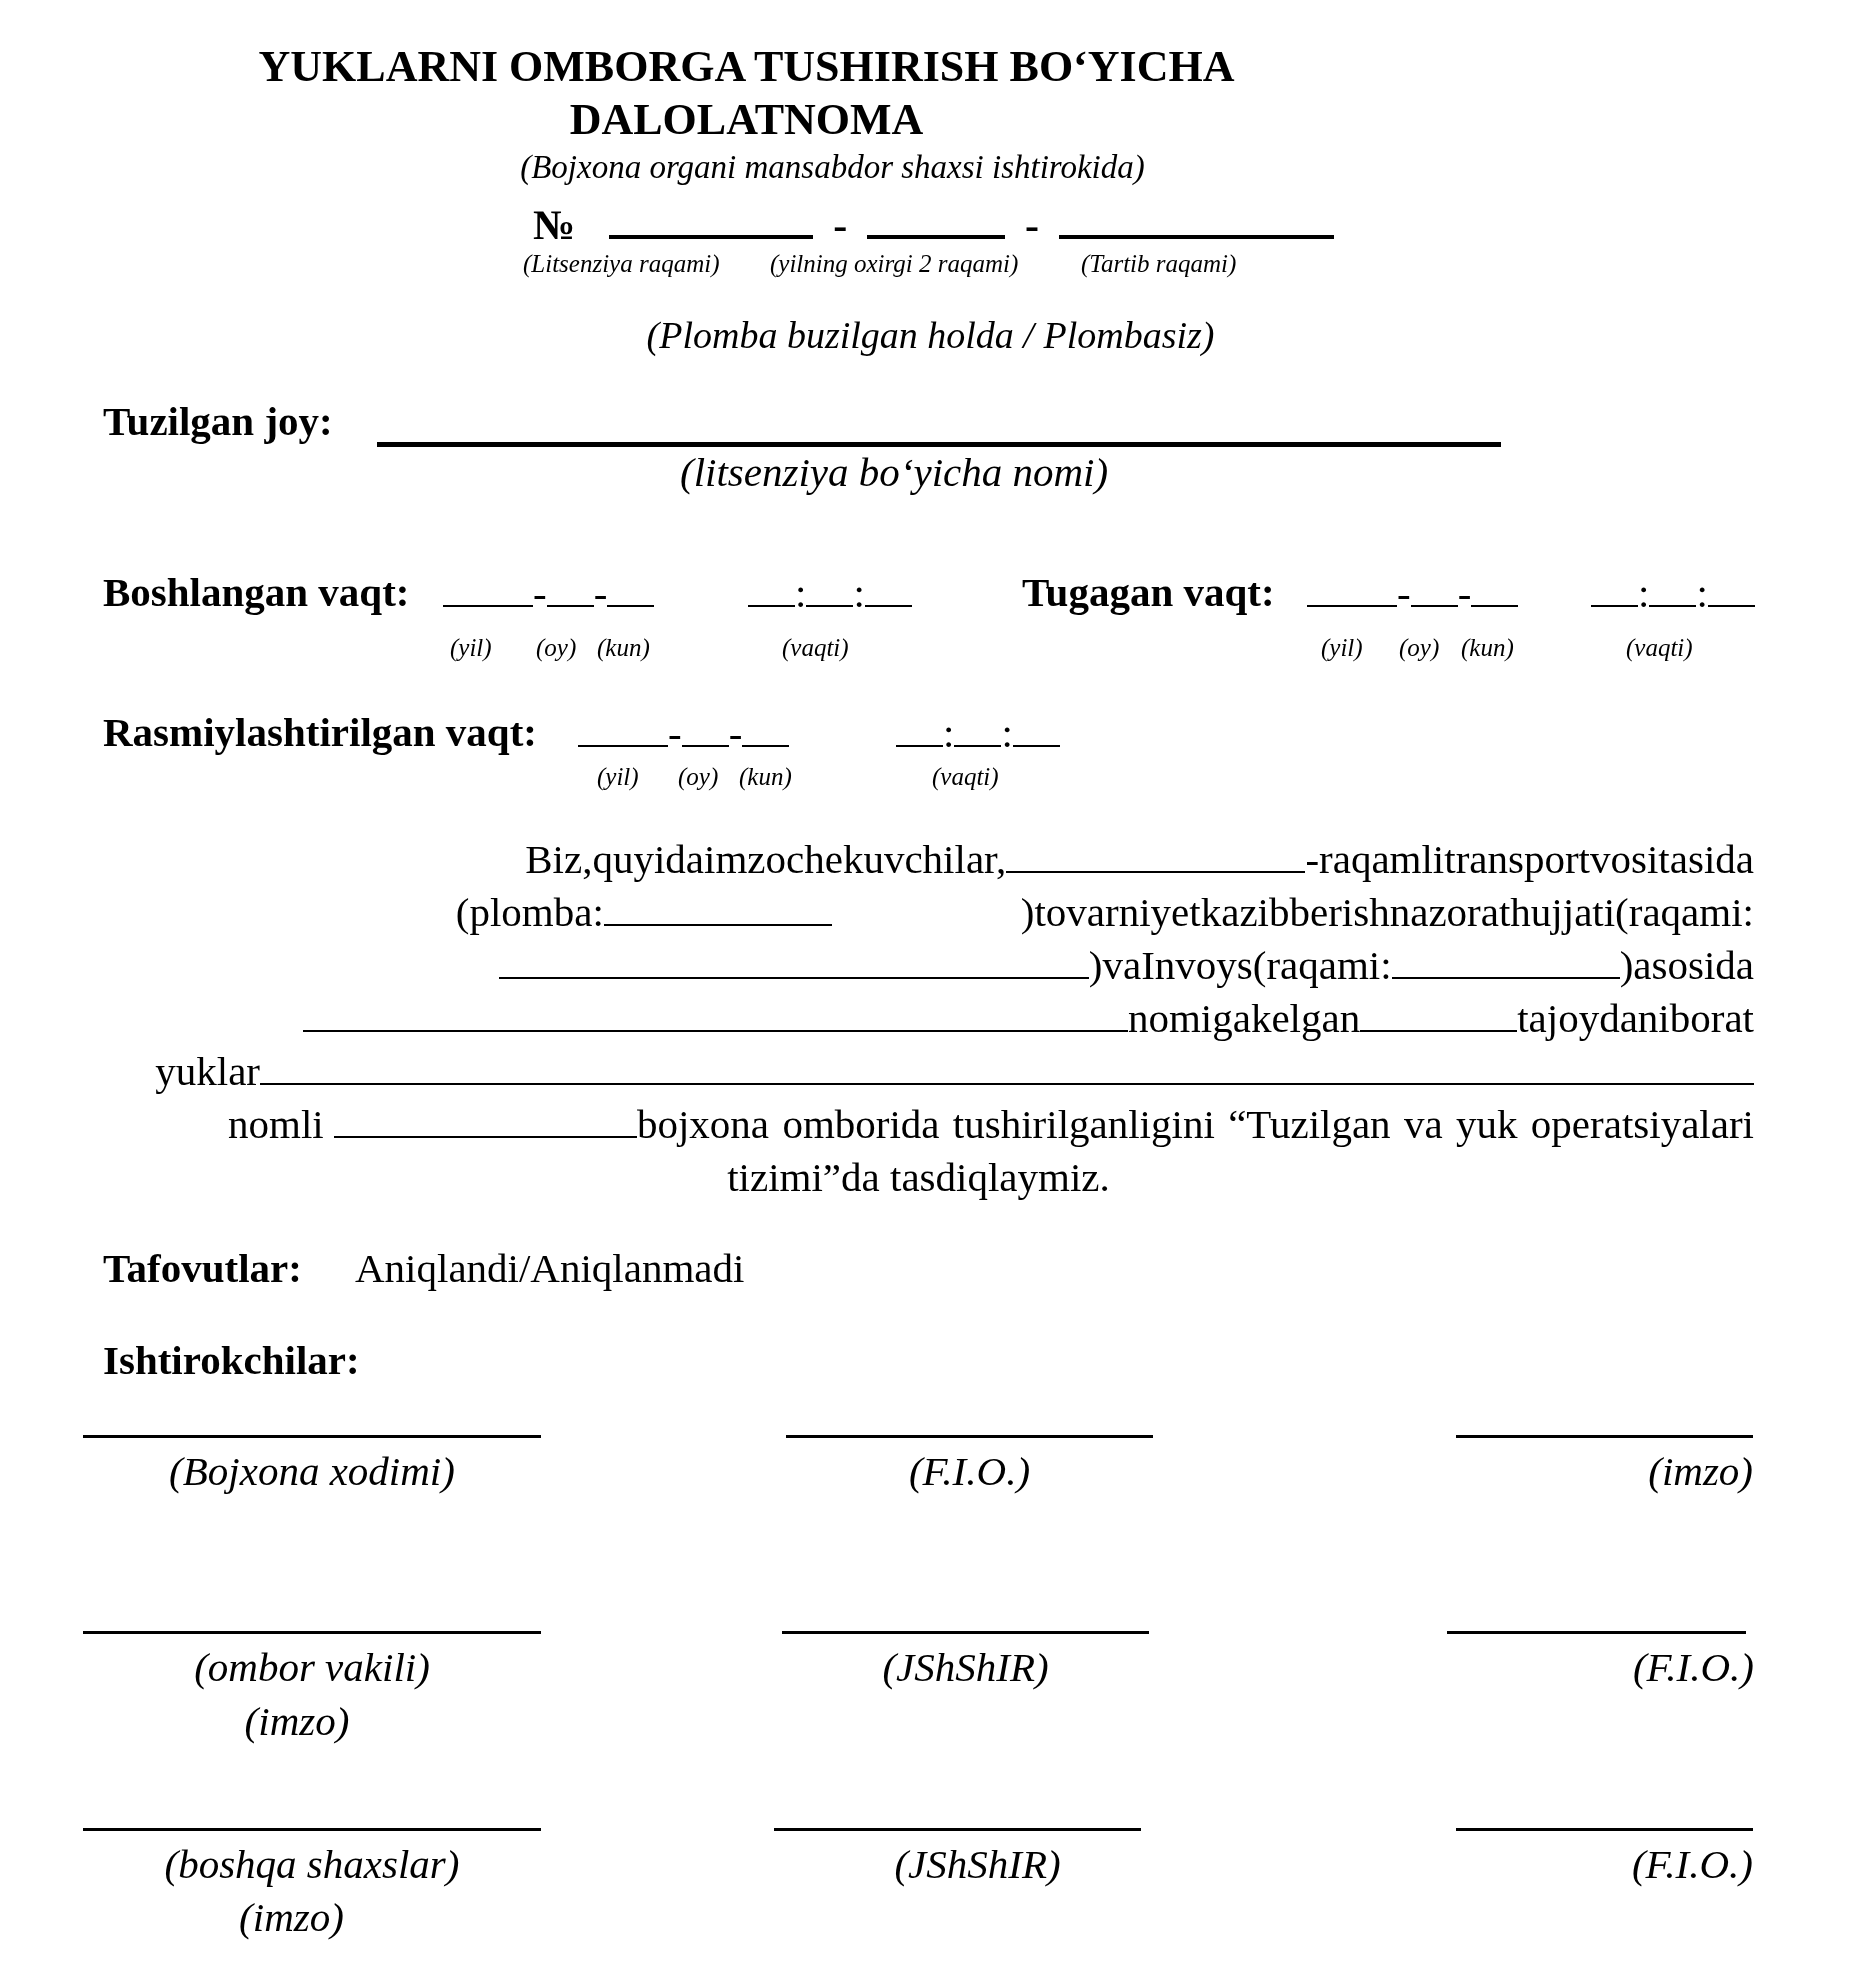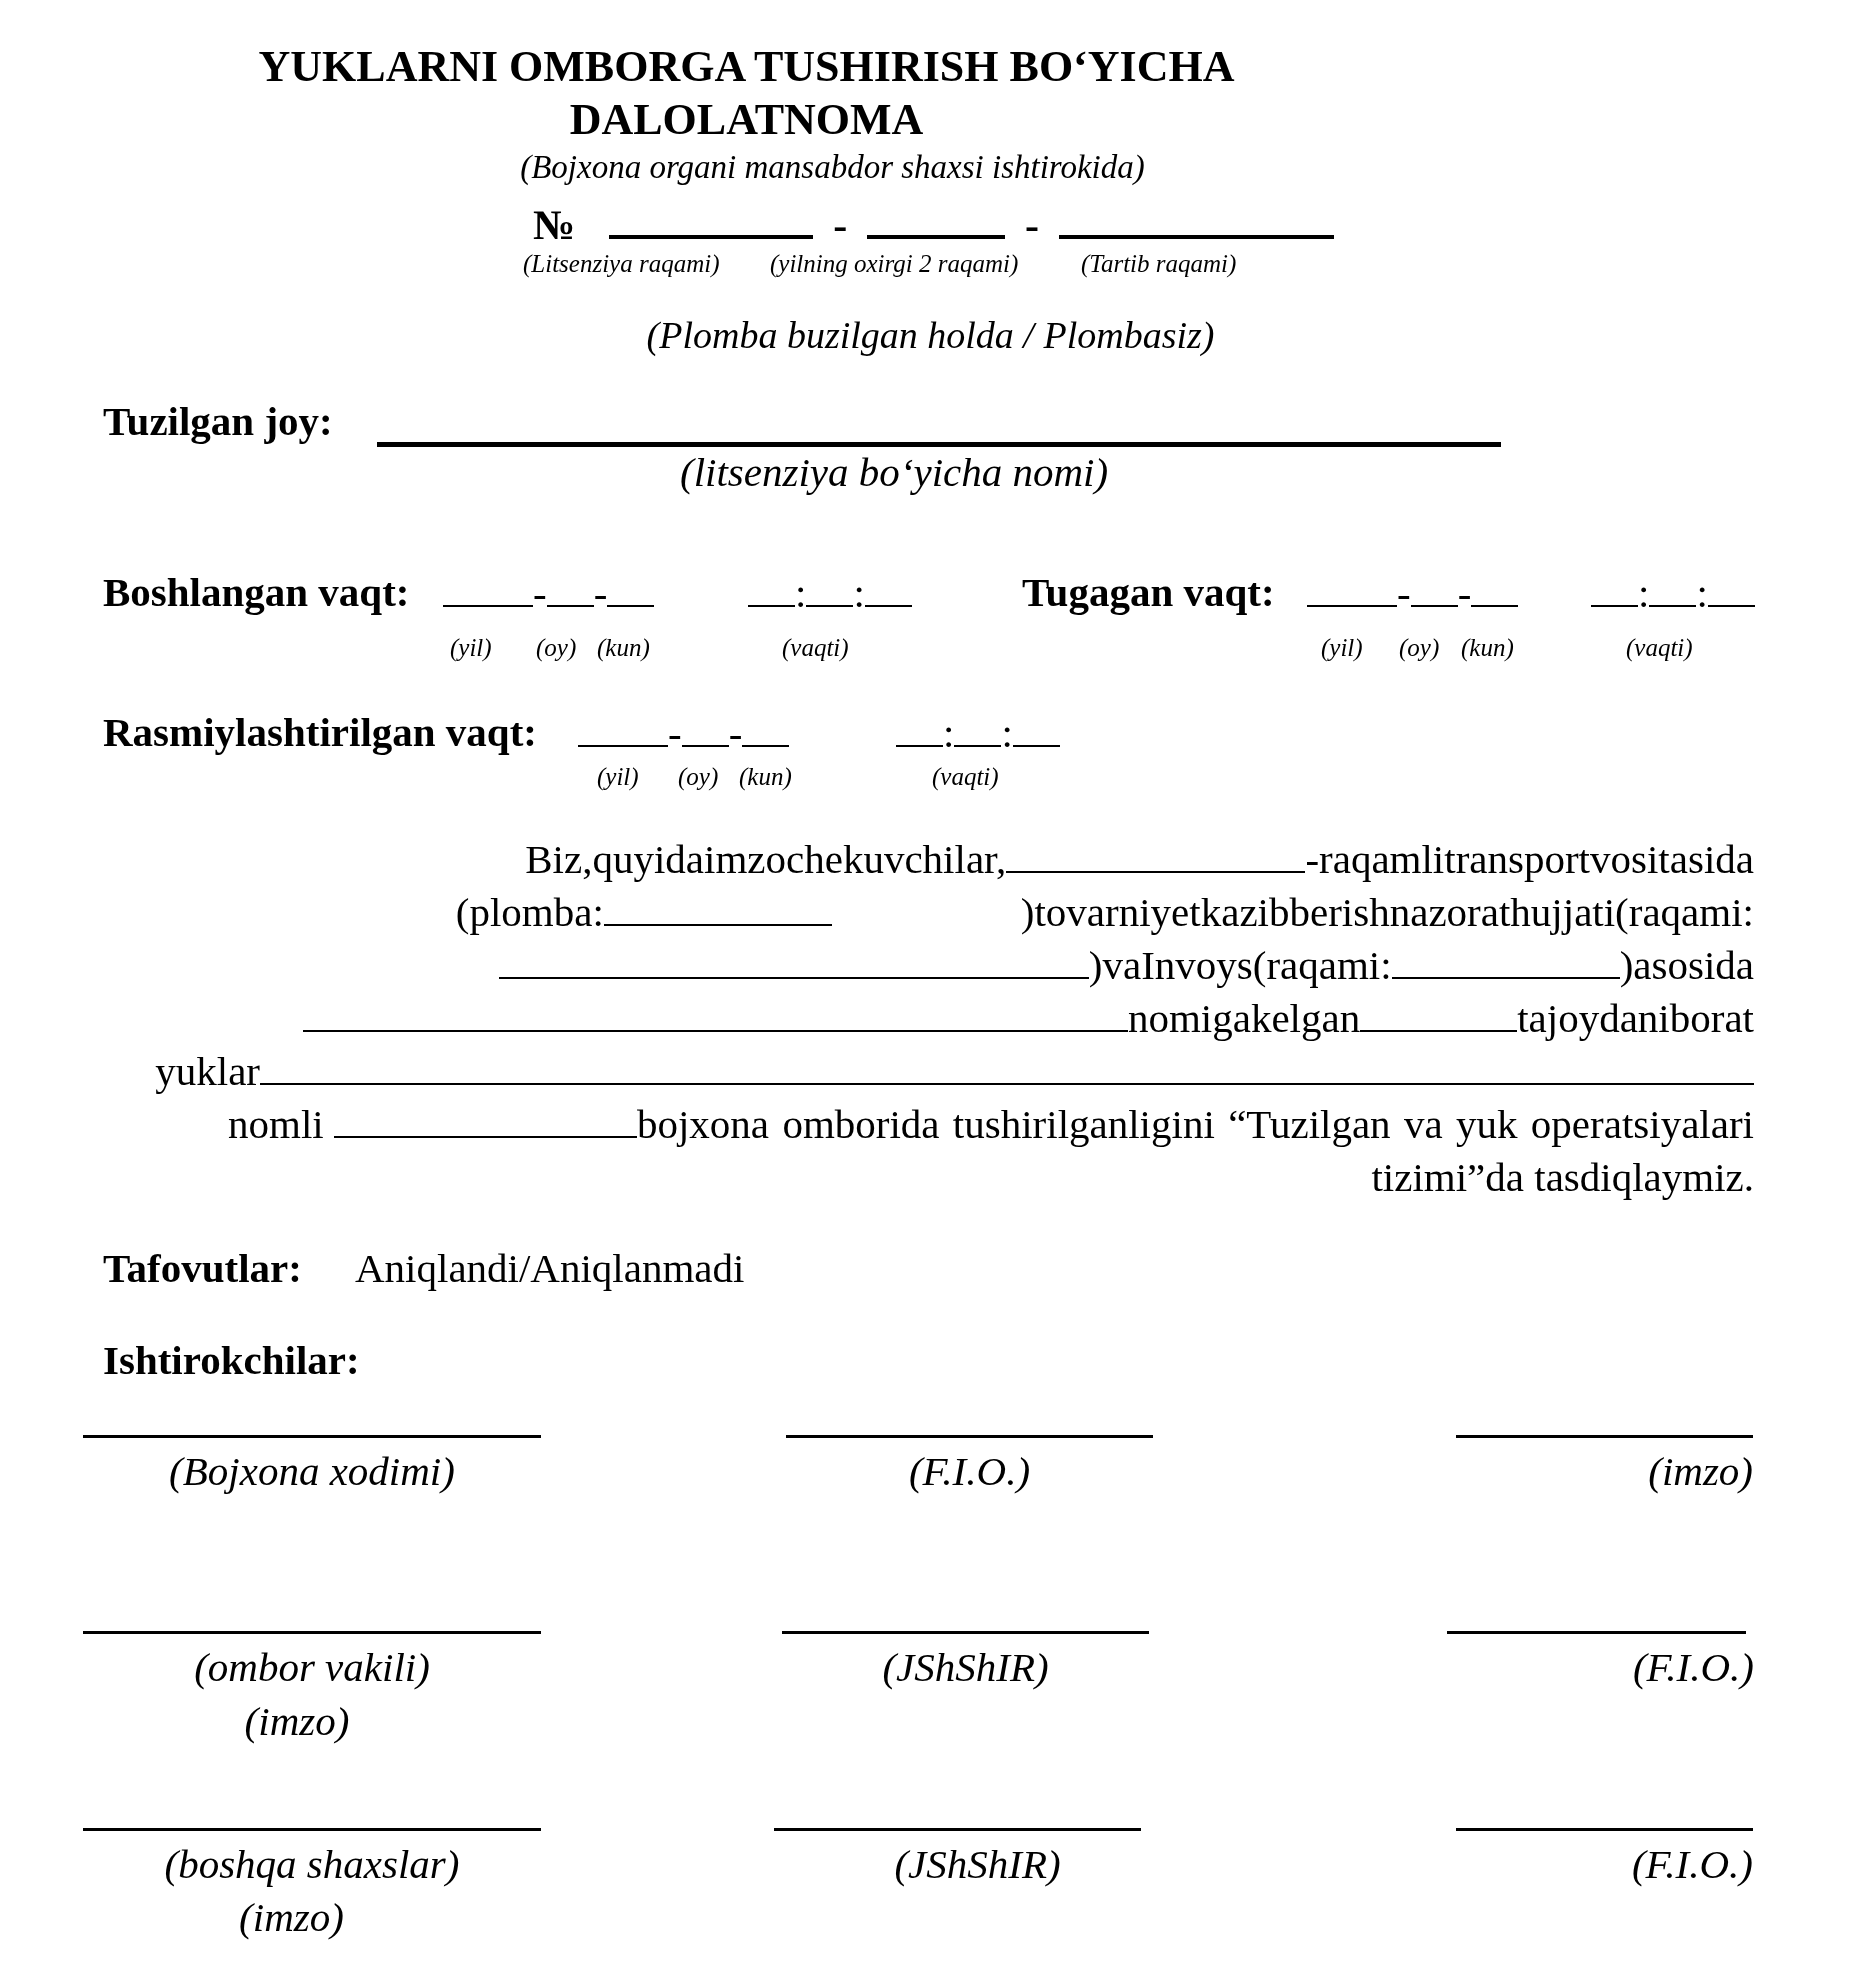--- a/index.html
+++ b/index.html
@@ -11,21 +11,21 @@
   .ital { font-style:italic; }
   .sub { font-size:33px; }
   .tiny { font-size:25px; font-style:italic; }
   .lbl { font-size:41px; font-weight:bold;margin-left:20px; }
   .txt { font-size:41px; }
   .uline { display:inline-block; border-bottom:2.4px solid #000; vertical-align:baseline; height:0.9em; }
   .thick { border-bottom-width:4.7px; }
   .hline { position:absolute; height:0; border-top:3.9px solid #000; }
   .para { position:absolute; left:83px; width:1671px; font-size:41px; line-height:53px; }
   .pline { display:flex; justify-content:flex-end; align-items:baseline; height:53px; }
-  .pline.left { justify-content:flex-end; }
+  .pline.left { justify-content:center; }
   .sig { position:absolute; font-size:41px; font-style:italic; }
 </style>
 </head>
 <body>
 
 <div class="abs title center" style="top:41px;">YUKLARNI OMBORGA TUSHIRISH BO‘YICHA</div>
 <div class="abs title center" style="top:94px;">DALOLATNOMA</div>
 <div class="abs center ital sub" style="top:149px; left:0; width:1665px;">(Bojxona organi mansabdor shaxsi ishtirokida)</div>
 
 <div class="abs" style="top:197px; left:533px; font-size:42px; font-weight:bold;">

